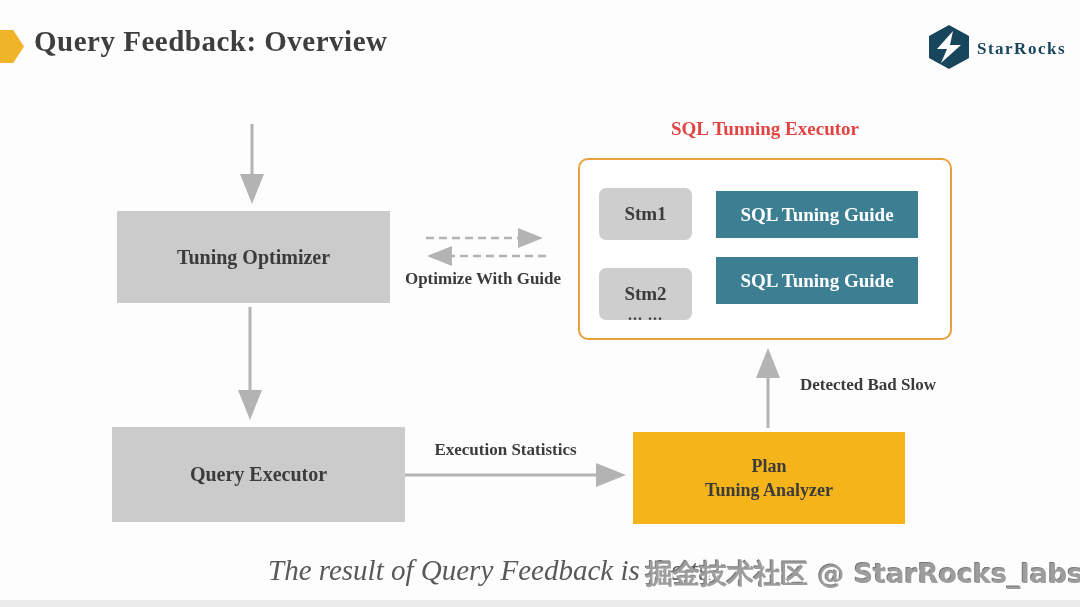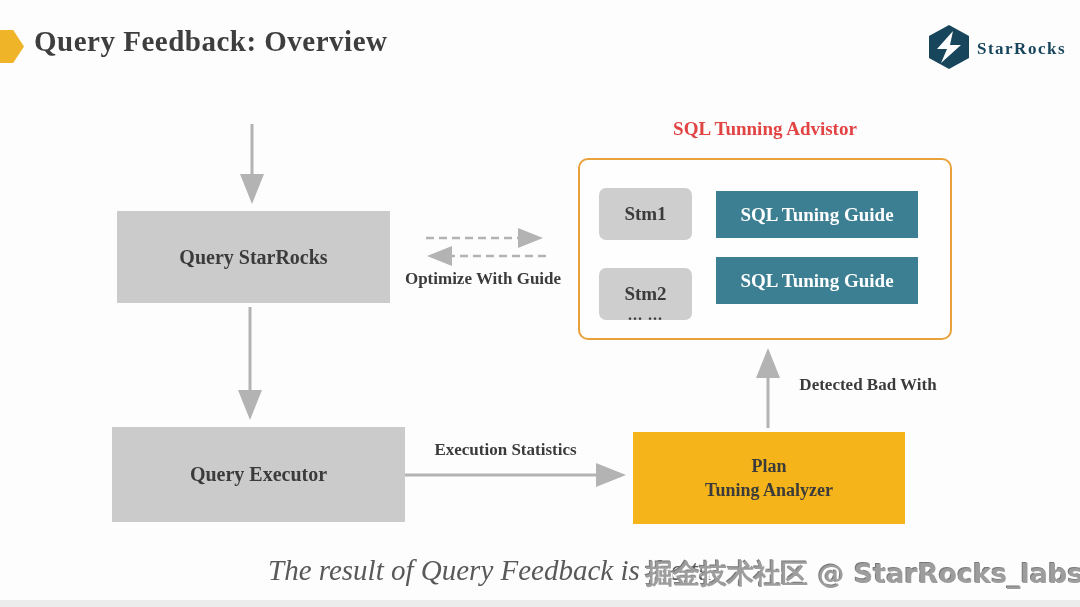--- a/index.html
+++ b/index.html
@@ -120,31 +120,31 @@
     <line x1="252" y1="124" x2="252" y2="198" stroke="#b3b3b3" stroke-width="3" marker-end="url(#ah)"></line>
     <line x1="250" y1="307" x2="250" y2="414" stroke="#b3b3b3" stroke-width="3" marker-end="url(#ah)"></line>
     <line x1="392" y1="475" x2="620" y2="475" stroke="#b3b3b3" stroke-width="3" marker-end="url(#ah)"></line>
     <line x1="768" y1="428" x2="768" y2="354" stroke="#b3b3b3" stroke-width="3" marker-end="url(#ah)"></line>
     <line x1="426" y1="238" x2="538" y2="238" stroke="#b3b3b3" stroke-width="2.5" stroke-dasharray="8,5" marker-end="url(#ah)"></line>
     <line x1="546" y1="256" x2="432" y2="256" stroke="#b3b3b3" stroke-width="2.5" stroke-dasharray="8,5" marker-end="url(#ah)"></line>
   </svg>
 
   <div class="flow-label lbl-optimize">Optimize With Guide</div>
   <div class="flow-label lbl-exec-stats">Execution Statistics</div>
-  <div class="flow-label lbl-bad-plan">Detected Bad With</div>
+  <div class="flow-label lbl-bad-plan">Detected Bad Slow</div>
 
-  <div class="gray-box box-optimizer">Query StarRocks</div>
+  <div class="gray-box box-optimizer">Tuning Optimizer</div>
   <div class="gray-box box-executor">Query Executor</div>
 
   <div class="box-analyzer">
     <span>Plan</span>
     <span>Tuning Analyzer</span>
   </div>
 
-  <div class="advisor-label">SQL Tunning Advistor</div>
+  <div class="advisor-label">SQL Tunning Executor</div>
   <div class="advisor-box">
     <div class="stm-box stm-1">Stm1</div>
     <div class="guide-box guide-1">SQL Tuning Guide</div>
     <div class="stm-box stm-2">Stm2</div>
     <div class="guide-box guide-2">SQL Tuning Guide</div>
     <div class="advisor-ellipsis">... ...</div>
   </div>
 
   <div class="caption">The result of Query Feedback is the tu</div>
   <div class="watermark">掘金技术社区 @ StarRocks_labs</div>

